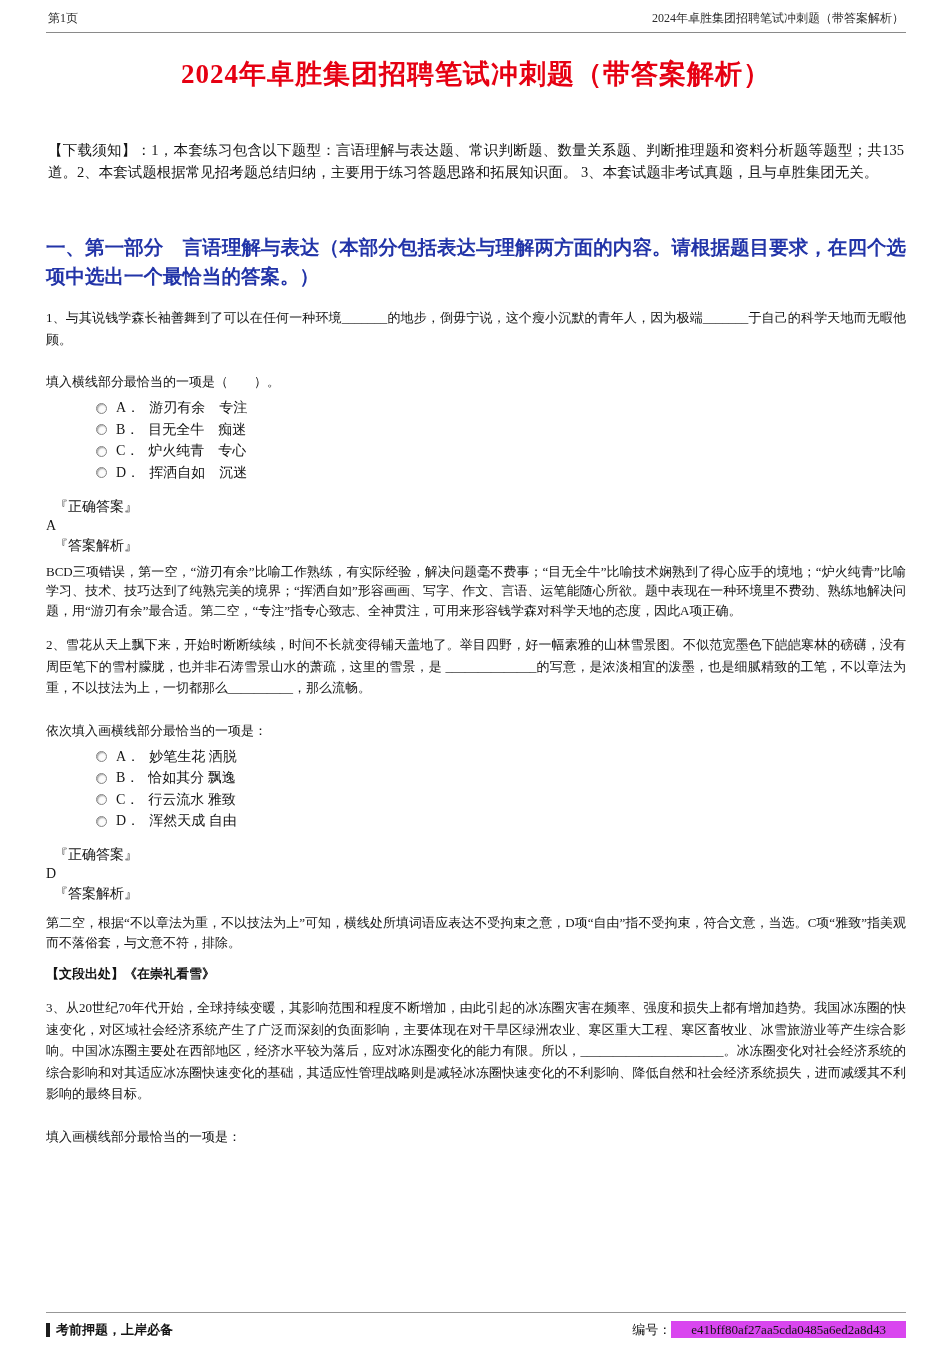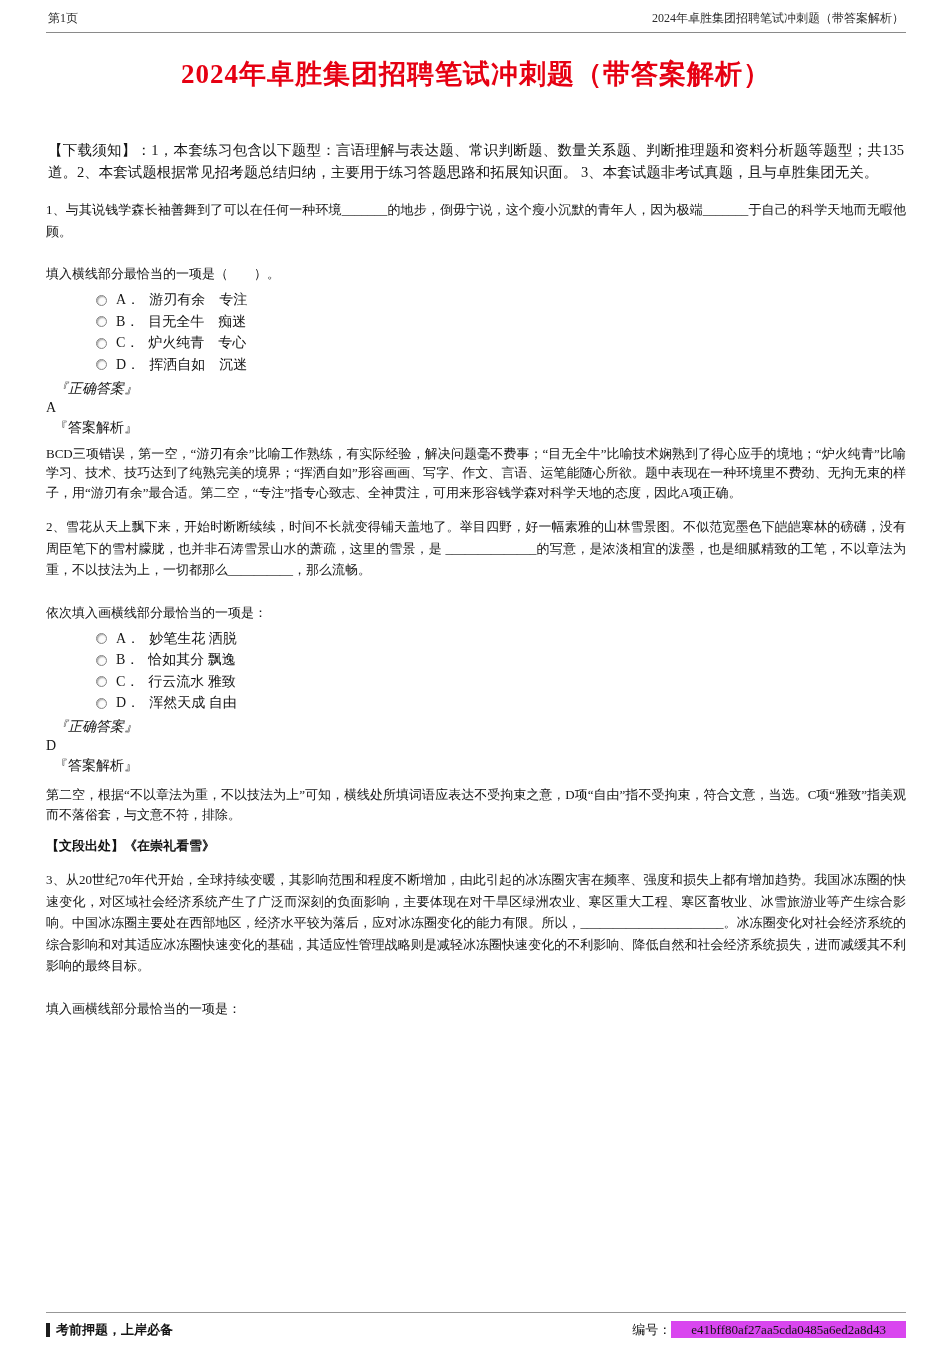--- a/index.html
+++ b/index.html
@@ -32,21 +32,21 @@
   .q3 .stem { margin-top: 14px; }
   .prompt { margin-top: 23px; font-size: 13px; line-height: 18px; }
   .options { margin: 8px 0 0 50px; }
   .option { display: flex; align-items: center; margin: 3.5px 0; font-size: 14px; line-height: 18px; cursor: default; }
   .radio {
     flex: 0 0 auto; width: 11px; height: 11px; margin-right: 9px;
     border: 1px solid #848484; border-radius: 50%; background: #fdfdfd;
     box-shadow: inset 1px 1px 1.5px rgba(0,0,0,0.35);
   }
   .opt-label { margin-right: 9px; }
-  .ans-label { margin: 6px 0 0 8px; font-size: 14px; line-height: 18px; font-style: italic; }
+  .ans-label { margin: 16px 0 0 8px; font-size: 14px; line-height: 18px; }
   .ans-value { margin: 1px 0 0; font-size: 14px; line-height: 18px; }
   .ana-label { margin: 2px 0 0 8px; font-size: 14px; line-height: 18px; }
   .ana { margin-top: 7px; font-size: 13px; line-height: 19.5px; text-align: justify; }
   .ana.follow { margin-top: 10px; }
   .conclusion { margin-top: 10px; font-size: 13px; line-height: 19px; }
   .source { margin-top: 12px; font-size: 13px; line-height: 19px; font-weight: 700; }
   .ftr {
     position: absolute; left: 46px; right: 44px; bottom: 6px;
     border-top: 1px solid #979797; background: #ffffff;
     padding-top: 8px; display: flex; justify-content: space-between; 
@@ -63,20 +63,21 @@
 
   <div class="hdr">
     <span>第1页</span>
     <span>2024年卓胜集团招聘笔试冲刺题（带答案解析）</span>
   </div>
 
   <h1 class="title">2024年卓胜集团招聘笔试冲刺题（带答案解析）</h1>
 
   <p class="notice">【下载须知】：1，本套练习包含以下题型：言语理解与表达题、常识判断题、数量关系题、判断推理题和资料分析题等题型；共135道。2、本套试题根据常见招考题总结归纳，主要用于练习答题思路和拓展知识面。 3、本套试题非考试真题，且与卓胜集团无关。</p>
 
+  <h2 class="section">一、第一部分　言语理解与表达（本部分包括表达与理解两方面的内容。请根据题目要求，在四个选项中选出一个最恰当的答案。）</h2>
 
   <section class="q q1">
     <p class="stem">1、与其说钱学森长袖善舞到了可以在任何一种环境_______的地步，倒毋宁说，这个瘦小沉默的青年人，因为极端_______于自己的科学天地而无暇他顾。</p>
     <p class="prompt">填入横线部分最恰当的一项是（　　）。</p>
     <div class="options">
       <div class="option">
         <span class="radio"></span>
         <span class="opt-label">A．</span>
         <span class="opt-text">游刃有余　专注</span>
       </div>
@@ -92,21 +93,21 @@
       </div>
       <div class="option">
         <span class="radio"></span>
         <span class="opt-label">D．</span>
         <span class="opt-text">挥洒自如　沉迷</span>
       </div>
     </div>
     <p class="ans-label">『正确答案』</p>
     <p class="ans-value">A</p>
     <p class="ana-label">『答案解析』</p>
-    <p class="ana">BCD三项错误，第一空，“游刃有余”比喻工作熟练，有实际经验，解决问题毫不费事；“目无全牛”比喻技术娴熟到了得心应手的境地；“炉火纯青”比喻学习、技术、技巧达到了纯熟完美的境界；“挥洒自如”形容画画、写字、作文、言语、运笔能随心所欲。题中表现在一种环境里不费劲、无拘无束的样子，用“游刃有余”最合适。第二空，“专注”指专心致志、全神贯注，可用来形容钱学森对科学天地的态度，因此A项正确。</p>
+    <p class="ana">BCD三项错误，第一空，“游刃有余”比喻工作熟练，有实际经验，解决问题毫不费事；“目无全牛”比喻技术娴熟到了得心应手的境地；“炉火纯青”比喻学习、技术、技巧达到了纯熟完美的境界；“挥洒自如”形容画画、写字、作文、言语、运笔能随心所欲。题中表现在一种环境里不费劲、熟练地解决问题，用“游刃有余”最合适。第二空，“专注”指专心致志、全神贯注，可用来形容钱学森对科学天地的态度，因此A项正确。</p>
   </section>
 
   <section class="q q2">
     <p class="stem">2、雪花从天上飘下来，开始时断断续续，时间不长就变得铺天盖地了。举目四野，好一幅素雅的山林雪景图。不似范宽墨色下皑皑寒林的磅礴，没有周臣笔下的雪村朦胧，也并非石涛雪景山水的萧疏，这里的雪景，是 ______________的写意，是浓淡相宜的泼墨，也是细腻精致的工笔，不以章法为重，不以技法为上，一切都那么__________，那么流畅。</p>
     <p class="prompt">依次填入画横线部分最恰当的一项是：</p>
     <div class="options">
       <div class="option">
         <span class="radio"></span>
         <span class="opt-label">A．</span>
         <span class="opt-text">妙笔生花 洒脱</span>

